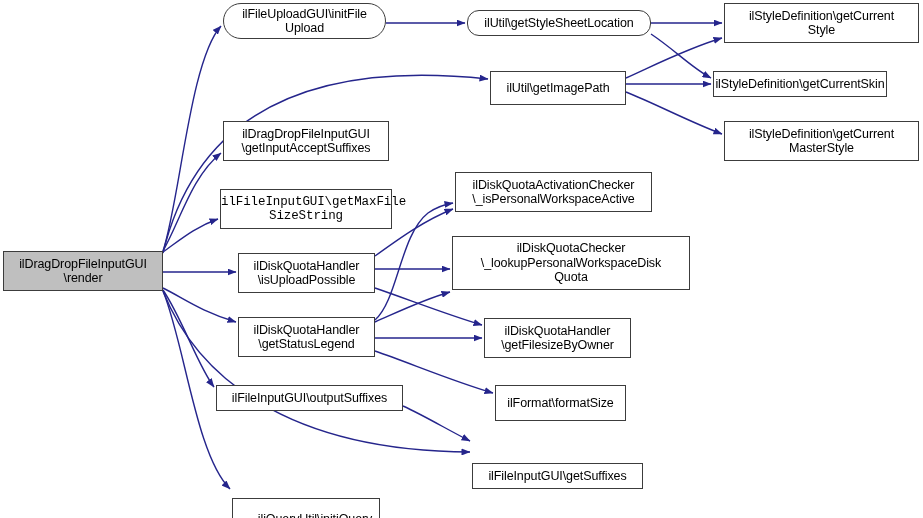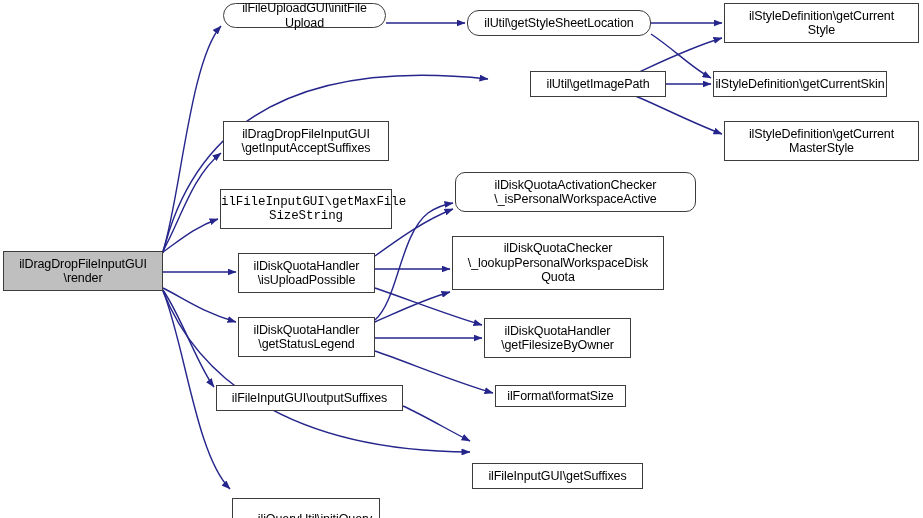--- a/index.html
+++ b/index.html
@@ -81,42 +81,42 @@
         <path d="M375,320 C398,300 400,235 428,213 C438,206 447,204 453,203" fill="none" stroke="#25258c" stroke-width="1.4" marker-end="url(#arrowhead)"></path>
         <path d="M375,322 C398,312 422,300 450,292" fill="none" stroke="#25258c" stroke-width="1.4" marker-end="url(#arrowhead)"></path>
         <path d="M375,338 L482,338" fill="none" stroke="#25258c" stroke-width="1.4" marker-end="url(#arrowhead)"></path>
         <path d="M375,351 C410,363 452,381 493,393" fill="none" stroke="#25258c" stroke-width="1.4" marker-end="url(#arrowhead)"></path>
         <path d="M403,406 C425,416 448,430 470,441" fill="none" stroke="#25258c" stroke-width="1.4" marker-end="url(#arrowhead)"></path>
       </g>
   </svg>
   <div id="nodes-layer">
       <div class="gnode root" style="left: 3px; top: 251px; width: 160px; height: 40px;"><span class="gnode-label">ilDragDropFileInputGUI
 \render</span></div>
-      <div class="gnode" style="left: 223px; top: 3px; width: 163px; height: 25px; border-radius: 18px;"><span class="gnode-label">ilFileUploadGUI\initFile
+      <div class="gnode" style="left: 223px; top: 3px; width: 163px; height: 36px; border-radius: 18px;"><span class="gnode-label">ilFileUploadGUI\initFile
 Upload</span></div>
       <div class="gnode" style="left: 467px; top: 10px; width: 184px; height: 26px; border-radius: 12px;"><span class="gnode-label">ilUtil\getStyleSheetLocation</span></div>
-      <div class="gnode" style="left: 490px; top: 71px; width: 136px; height: 26px; margin-left: 40px;"><span class="gnode-label">ilUtil\getImagePath</span></div>
+      <div class="gnode" style="left: 490px; top: 71px; width: 136px; height: 34px;"><span class="gnode-label">ilUtil\getImagePath</span></div>
       <div class="gnode" style="left: 724px; top: 3px; width: 195px; height: 40px;"><span class="gnode-label">ilStyleDefinition\getCurrent
 Style</span></div>
       <div class="gnode" style="left: 713px; top: 71px; width: 174px; height: 26px;"><span class="gnode-label">ilStyleDefinition\getCurrentSkin</span></div>
       <div class="gnode" style="left: 724px; top: 121px; width: 195px; height: 40px;"><span class="gnode-label">ilStyleDefinition\getCurrent
 MasterStyle</span></div>
       <div class="gnode" style="left: 223px; top: 121px; width: 166px; height: 40px;"><span class="gnode-label">ilDragDropFileInputGUI
 \getInputAcceptSuffixes</span></div>
       <div class="gnode" style="left: 220px; top: 189px; width: 172px; height: 40px; font-family: Liberation Mono, monospace;"><span class="gnode-label">ilFileInputGUI\getMaxFile
 SizeString</span></div>
       <div class="gnode" style="left: 238px; top: 253px; width: 137px; height: 40px;"><span class="gnode-label">ilDiskQuotaHandler
 \isUploadPossible</span></div>
       <div class="gnode" style="left: 238px; top: 317px; width: 137px; height: 40px;"><span class="gnode-label">ilDiskQuotaHandler
 \getStatusLegend</span></div>
-      <div class="gnode" style="left: 455px; top: 172px; width: 241px; height: 40px; border-radius: 10px;"><span class="gnode-label">ilDiskQuotaActivationChecker
+      <div class="gnode" style="left: 455px; top: 172px; width: 197px; height: 40px;"><span class="gnode-label">ilDiskQuotaActivationChecker
 \_isPersonalWorkspaceActive</span></div>
-      <div class="gnode" style="left: 452px; top: 236px; width: 212px; height: 54px;"><span class="gnode-label">ilDiskQuotaChecker
+      <div class="gnode" style="left: 452px; top: 236px; width: 238px; height: 54px;"><span class="gnode-label">ilDiskQuotaChecker
 \_lookupPersonalWorkspaceDisk
 Quota</span></div>
       <div class="gnode" style="left: 484px; top: 318px; width: 147px; height: 40px;"><span class="gnode-label">ilDiskQuotaHandler
 \getFilesizeByOwner</span></div>
-      <div class="gnode" style="left: 495px; top: 385px; width: 131px; height: 22px;"><span class="gnode-label">ilFormat\formatSize</span></div>
+      <div class="gnode" style="left: 495px; top: 385px; width: 131px; height: 36px;"><span class="gnode-label">ilFormat\formatSize</span></div>
       <div class="gnode" style="left: 216px; top: 385px; width: 187px; height: 26px;"><span class="gnode-label">ilFileInputGUI\outputSuffixes</span></div>
       <div class="gnode" style="left: 472px; top: 436px; width: 171px; height: 26px; margin-top: 27px;"><span class="gnode-label">ilFileInputGUI\getSuffixes</span></div>
       <div class="gnode" style="left: 232px; top: 498px; width: 148px; height: 42px; padding-left: 18px;"><span class="gnode-label">iljQueryUtil\initjQuery</span></div>
     </div>
 </div>
 
 </body></html>

